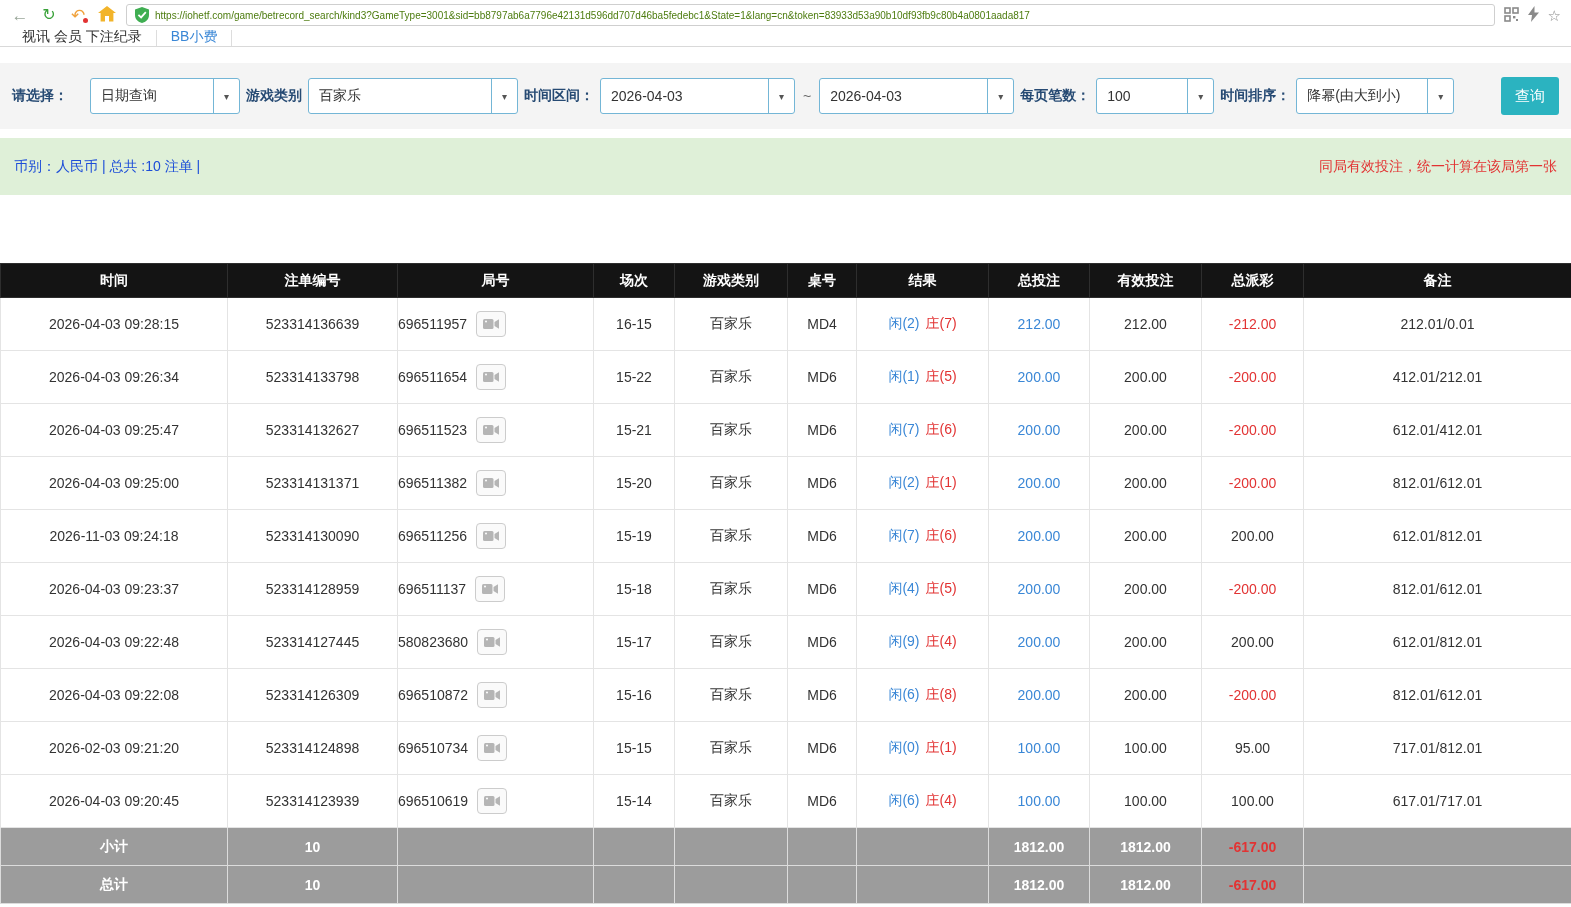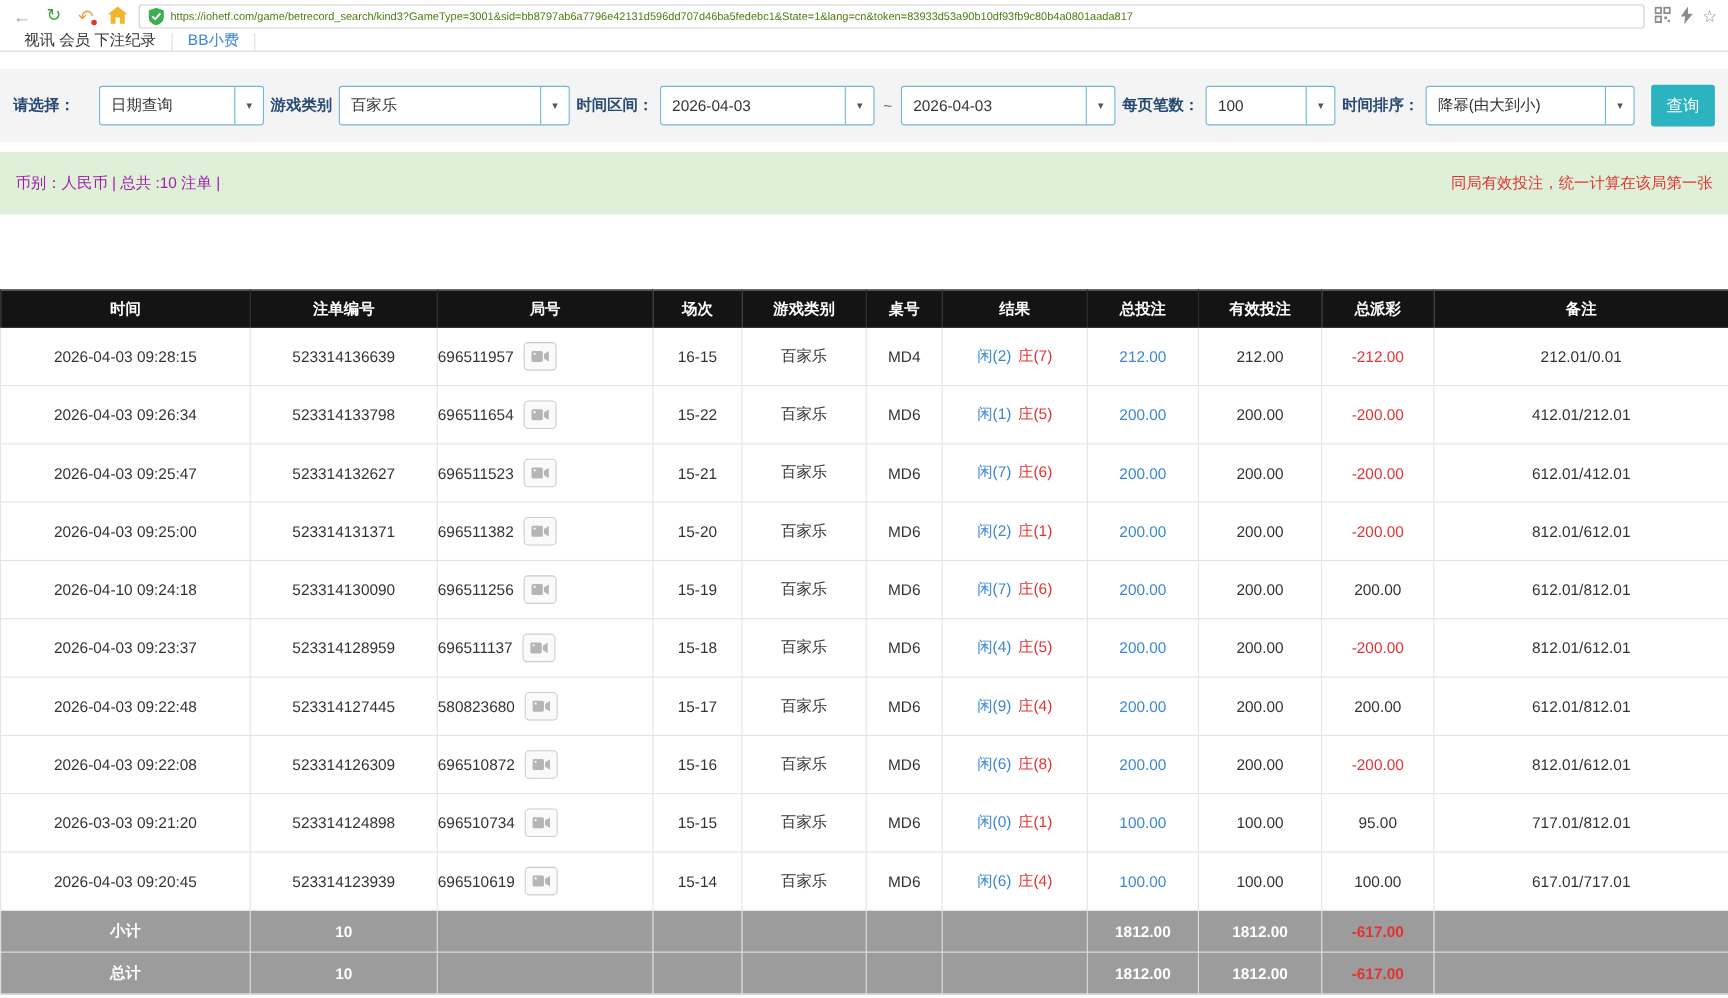--- a/index.html
+++ b/index.html
@@ -31,30 +31,30 @@
   .flabel { color: var(--label, #264a73); font-weight: bold; font-size: 14px; white-space: nowrap; }
   .select { height: 36px; background: #fff; border: 1px solid var(--border_blue, #74b6d6); border-radius: 3px;
     display: flex; align-items: stretch; cursor: pointer; }
   .select .val { padding: 0 10px; font-size: 14px; color: #333; flex: 1; display: flex; align-items: center; white-space: nowrap; overflow: hidden; }
   .select .caret { width: 26px; border-left: 1px solid var(--border_blue, #74b6d6); display: flex;
     align-items: center; justify-content: center; color: #555; font-size: 10px; }
   .w-datequery { width: 150px; margin-left: 16px; }
   .w-game { width: 210px; }
   .w-date { width: 195px; }
   .w-per { width: 118px; gap: 34px; }
-  .w-sort { width: 190px; }
+  .w-sort { width: 158px; }
   .tilde { color: #666; font-size: 14px; padding: 0 2px; }
   .btn-search { margin-left: auto; width: 58px; height: 38px; border: none; border-radius: 3px;
     background: var(--accent, #2bb3c0); color: #fff; font-size: 15px; cursor: pointer;
     font-family: "Liberation Sans", "DejaVu Sans", sans-serif; }
 
   
   .summary { margin-top: 9px; height: 57px; background: var(--summary_bg, #dff0d8); display: flex;
     align-items: center; justify-content: space-between; padding: 0 14px; font-size: 14px; }
-  .summary-left { color: #a21caf; }
+  .summary-left { color: #1d4ed8; }
   .summary-right { color: var(--red, #e23333); white-space: nowrap; }
 
   
   table { width: 100%; border-collapse: collapse; margin-top: 68px; table-layout: fixed; }
   thead th { background: var(--header_bg, #141414); color: #fff; font-size: 14px; font-weight: bold;
     height: 34px; border: 1px solid #2e2e2e; text-align: center; }
   tbody td { height: 53px; border: 1px solid #e4e4e4; text-align: center; font-size: 14px; color: #333;
     overflow: hidden; white-space: nowrap; }
   tfoot td { height: 38px; background: var(--footer_bg, #9c9c9c); color: #fff; font-weight: bold;
     border: 1px solid #dcdcdc; text-align: center; font-size: 14px; }
@@ -302,21 +302,21 @@
         </td>
         <td>
           <span class="link">200.00</span>
         </td>
         <td>200.00</td>
         <td class="neg">-200.00</td>
         <td>812.01/612.01</td>
       </tr>
 
       <tr>
-        <td>2026-04-10 09:24:18</td>
+        <td>2026-11-03 09:24:18</td>
         <td>523314130090</td>
         <td>
           <div class="round">
             <span>696511256</span>
             <span class="video-btn">
               <svg width="16" height="12" viewBox="0 0 16 12">
                 <rect x="0" y="1" width="10.5" height="10" rx="1.5" fill="#b5b5b5"></rect>
                 <path d="M11.5 4 L16 1.2 V10.8 L11.5 8 Z" fill="#b5b5b5"></path>
                 <circle cx="3" cy="3.6" r="1" fill="#fff"></circle>
               </svg>
@@ -418,21 +418,21 @@
         </td>
         <td>
           <span class="link">200.00</span>
         </td>
         <td>200.00</td>
         <td class="neg">-200.00</td>
         <td>812.01/612.01</td>
       </tr>
 
       <tr>
-        <td>2026-03-03 09:21:20</td>
+        <td>2026-02-03 09:21:20</td>
         <td>523314124898</td>
         <td>
           <div class="round">
             <span>696510734</span>
             <span class="video-btn">
               <svg width="16" height="12" viewBox="0 0 16 12">
                 <rect x="0" y="1" width="10.5" height="10" rx="1.5" fill="#b5b5b5"></rect>
                 <path d="M11.5 4 L16 1.2 V10.8 L11.5 8 Z" fill="#b5b5b5"></path>
                 <circle cx="3" cy="3.6" r="1" fill="#fff"></circle>
               </svg>

